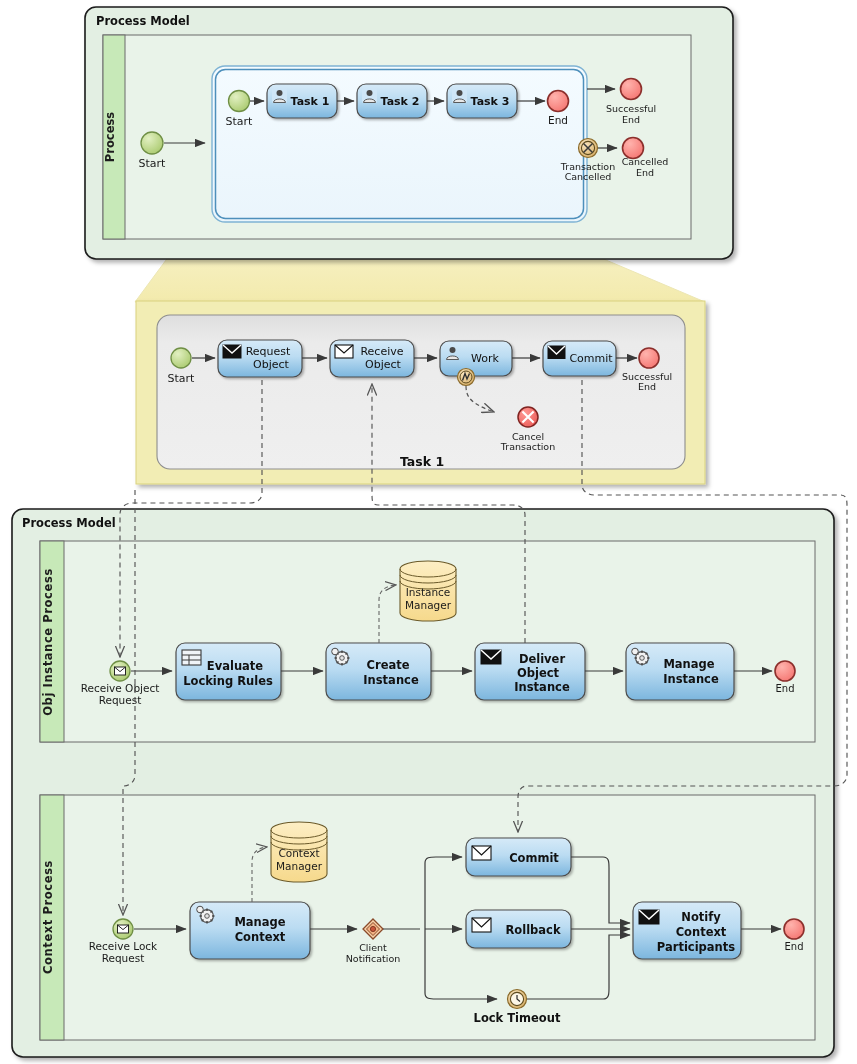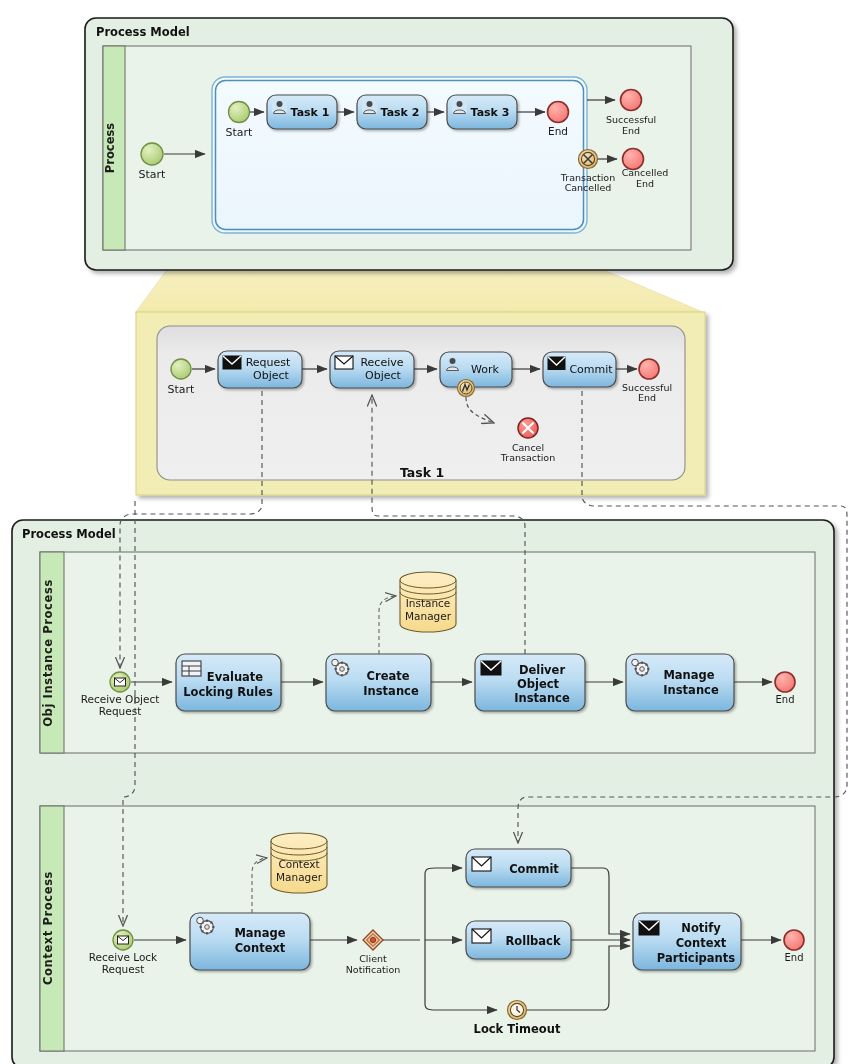--- a/index.html
+++ b/index.html
@@ -1,18 +1,18 @@
 <!DOCTYPE html>
 <html><head>
 <meta charset="utf-8">
 <style>
   html,body{margin:0;padding:0;background:#ffffff;}
   body{width:857px;height:1064px;position:relative;overflow:hidden;
        font-family:"DejaVu Sans","Liberation Sans",sans-serif;}
-  #stage{position:absolute;left:0;top:11px;width:857px;height:1032px;border-radius:14px;}
+  #stage{position:absolute;left:0;top:0;width:857px;height:1032px;border-radius:14px;}
   svg{display:block;}
   text{font-family:"DejaVu Sans","Liberation Sans",sans-serif;}
 </style>
 </head>
 <body>
 
 <div id="stage">
 <svg width="857" height="1064" viewBox="0 0 857 1064" xmlns="http://www.w3.org/2000/svg">
 
   <defs>

